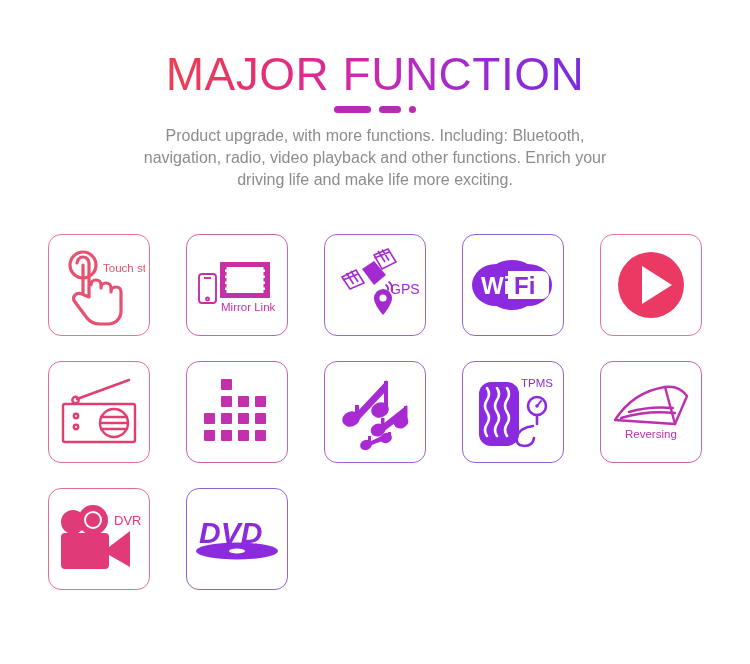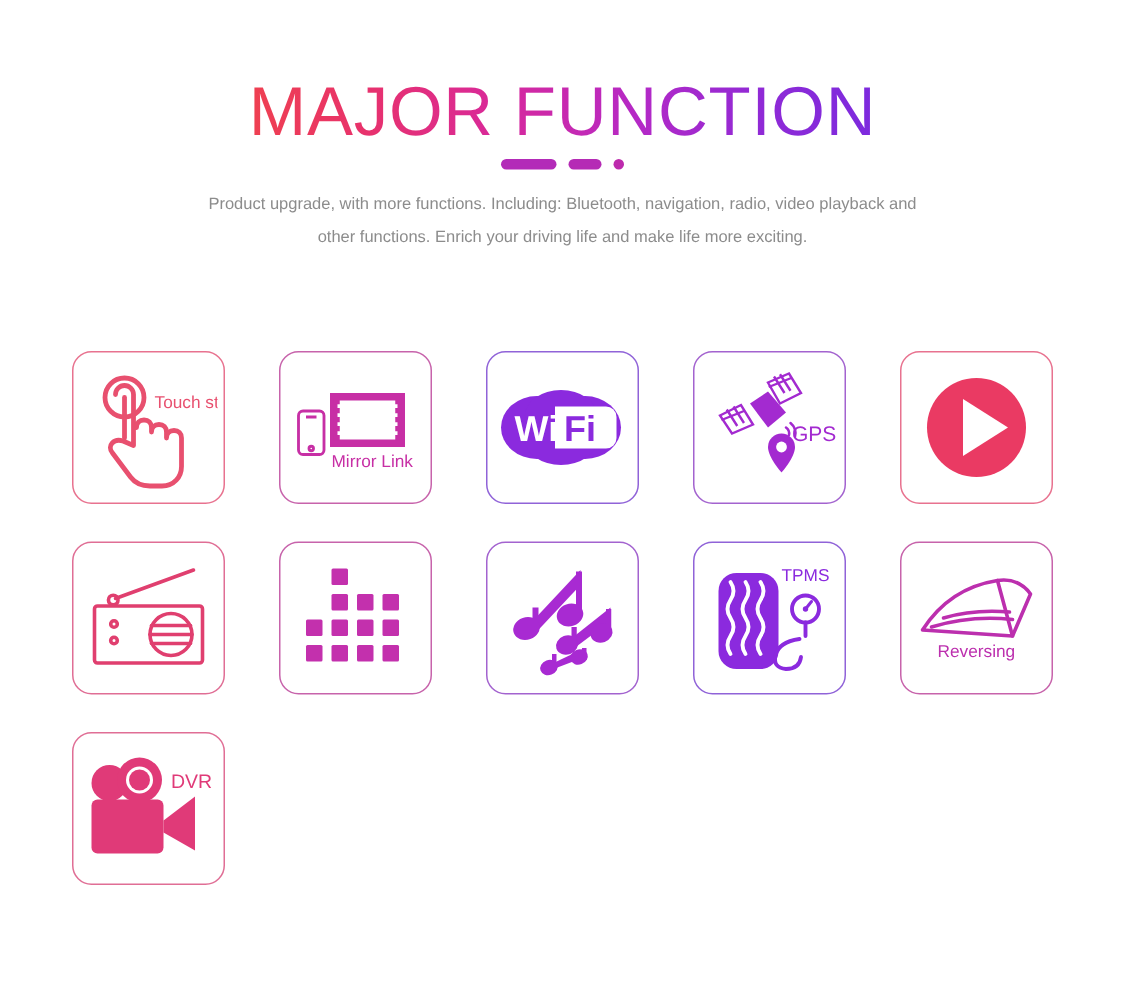--- a/index.html
+++ b/index.html
@@ -59,21 +59,21 @@
     background: #b52bb5;
   }
   .divider .dot {
     width: 7px; height: 7px;
     border-radius: 50%;
     background: #bd2bad;
   }
   .subtitle {
     margin: 12px auto 0;
     width: 480px;
-    font-size: 11px;
+    font-size: 16px;
     line-height: 22px;
     color: #8c8c8c;
     text-align: center;
   }
 
   
   .grid {
     position: absolute;
     left: 48px;
     top: 234px;
@@ -146,56 +146,56 @@
           <rect x="72.5" y="25" width="4" height="3.5"></rect>
           <rect x="72.5" y="31" width="4" height="3.5"></rect>
           <rect x="72.5" y="37" width="4" height="3.5"></rect>
           <rect x="72.5" y="43" width="4" height="3.5"></rect>
           <rect x="72.5" y="49" width="4" height="3.5"></rect>
         </g>
         <text x="30" y="70" font-family="Liberation Sans, sans-serif" font-size="11.5" fill="#c72fa5">Mirror Link</text>
       </svg>
     </div>
 
+    <div class="card" style="border-color:#a363cf">
+      <svg width="90" height="88" viewBox="0 0 90 88">
+        <g fill="#a32ad0">
+
+          <path d="M32 28 l12 -8 l12 14 l-12 10 z"></path>
+
+          <g stroke="#a32ad0" stroke-width="1.6" fill="none">
+            <path d="M44 14 l14 -6 l8 13 l-14 7 z"></path>
+            <path d="M48 10 l7 11 M52 8.5 l7 11 M44.5 17 l15 -6"></path>
+            <path d="M12 36 l14 -7 l8 13 l-14 6 z"></path>
+            <path d="M16.5 32 l7 11 M21 30 l7 11 M13 39 l15 -6"></path>
+          </g>
+
+          <g fill="none" stroke="#a32ad0" stroke-width="1.7" stroke-linecap="round">
+            <path d="M56 44 a5 5 0 0 1 2 5"></path>
+            <path d="M59 41 a9 9 0 0 1 3 9"></path>
+          </g>
+
+          <path d="M44 57 a9 9 0 0 1 18 0 c0 7 -9 17 -9 17 s-9 -10 -9 -17 z"></path>
+          <circle cx="53" cy="57" r="3.6" fill="#ffffff"></circle>
+        </g>
+        <text x="60" y="53" font-family="Liberation Sans, sans-serif" font-size="14" fill="#a32ad0">GPS</text>
+      </svg>
+    </div>
+
     <div class="card" style="border-color:#9063d8">
       <svg width="86" height="64" viewBox="0 0 86 64">
         <g fill="#8b2ade">
           <ellipse cx="26" cy="32" rx="24" ry="21"></ellipse>
           <ellipse cx="58" cy="32" rx="24" ry="21"></ellipse>
           <ellipse cx="42" cy="24" rx="24" ry="17"></ellipse>
           <ellipse cx="42" cy="40" rx="24" ry="17"></ellipse>
         </g>
         <path d="M38 18 h34 a7 7 0 0 1 7 7 v14 a7 7 0 0 1 -7 7 h-34 z" fill="#ffffff"></path>
         <text x="11" y="41" font-family="Liberation Sans, sans-serif" font-size="24" font-weight="bold" fill="#ffffff">Wi</text>
         <text x="44" y="41" font-family="Liberation Sans, sans-serif" font-size="24" font-weight="bold" fill="#8b2ade">Fi</text>
-      </svg>
-    </div>
-
-    <div class="card" style="border-color:#a363cf">
-      <svg width="90" height="88" viewBox="0 0 90 88">
-        <g fill="#a32ad0">
-
-          <path d="M32 28 l12 -8 l12 14 l-12 10 z"></path>
-
-          <g stroke="#a32ad0" stroke-width="1.6" fill="none">
-            <path d="M44 14 l14 -6 l8 13 l-14 7 z"></path>
-            <path d="M48 10 l7 11 M52 8.5 l7 11 M44.5 17 l15 -6"></path>
-            <path d="M12 36 l14 -7 l8 13 l-14 6 z"></path>
-            <path d="M16.5 32 l7 11 M21 30 l7 11 M13 39 l15 -6"></path>
-          </g>
-
-          <g fill="none" stroke="#a32ad0" stroke-width="1.7" stroke-linecap="round">
-            <path d="M56 44 a5 5 0 0 1 2 5"></path>
-            <path d="M59 41 a9 9 0 0 1 3 9"></path>
-          </g>
-
-          <path d="M44 57 a9 9 0 0 1 18 0 c0 7 -9 17 -9 17 s-9 -10 -9 -17 z"></path>
-          <circle cx="53" cy="57" r="3.6" fill="#ffffff"></circle>
-        </g>
-        <text x="60" y="53" font-family="Liberation Sans, sans-serif" font-size="14" fill="#a32ad0">GPS</text>
       </svg>
     </div>
 
     <div class="card" style="border-color:#e8728f">
       <svg width="72" height="72" viewBox="0 0 72 72">
         <circle cx="36" cy="36" r="33" fill="#ea3a63"></circle>
         <path d="M27 17 L57 36 L27 55 Z" fill="#ffffff"></path>
       </svg>
     </div>
 
@@ -300,15 +300,22 @@
           <rect x="5" y="30" width="48" height="36" rx="4"></rect>
           <path d="M53 44 L74 28 v36 L53 52 z"></path>
         </g>
         <circle cx="37" cy="17" r="9" fill="#ffffff"></circle>
         <circle cx="37" cy="17" r="7" fill="#e03a78"></circle>
         <text x="58" y="22" font-family="Liberation Sans, sans-serif" font-size="13" fill="#e03a78">DVR</text>
       </svg>
     </div>
 
 
+    <div class="card" style="border-color:#9063d8">
+      <svg width="88" height="58" viewBox="0 0 88 58">
+        <ellipse cx="44" cy="41" rx="41" ry="8.5" fill="#8b2ade"></ellipse>
+        <ellipse cx="44" cy="41" rx="8" ry="2.4" fill="#ffffff"></ellipse>
+        <text x="6" y="33" font-family="Liberation Sans, sans-serif" font-size="30" font-weight="bold" font-style="italic" fill="#8b2ade">DVD</text>
+      </svg>
+    </div>
 
   </div>
 </div>
 
 </body></html>

